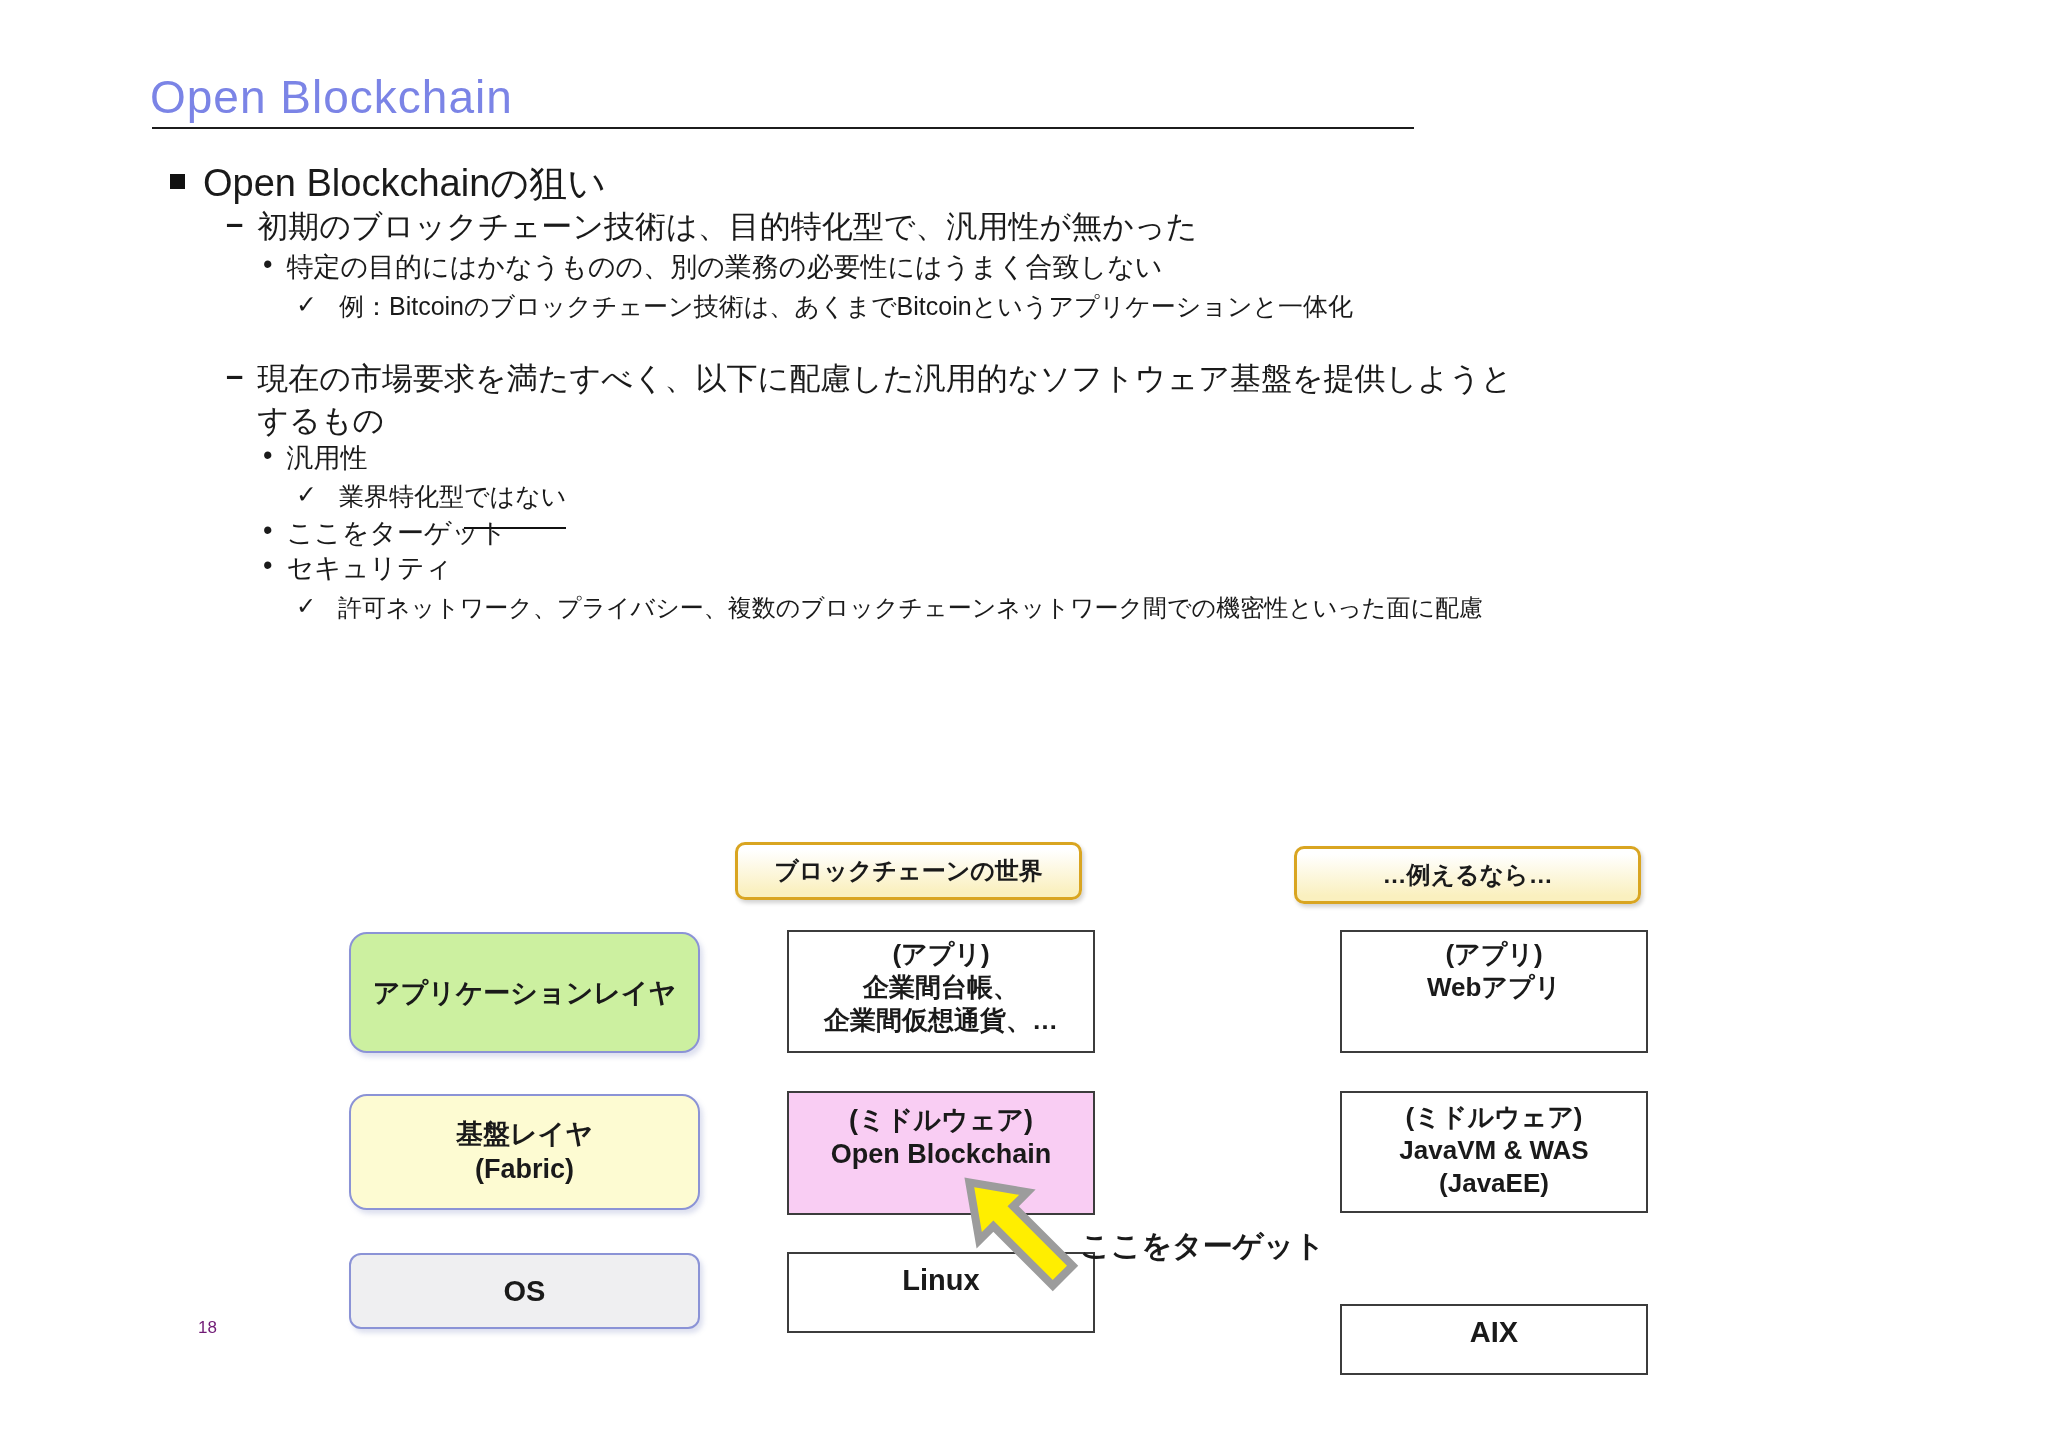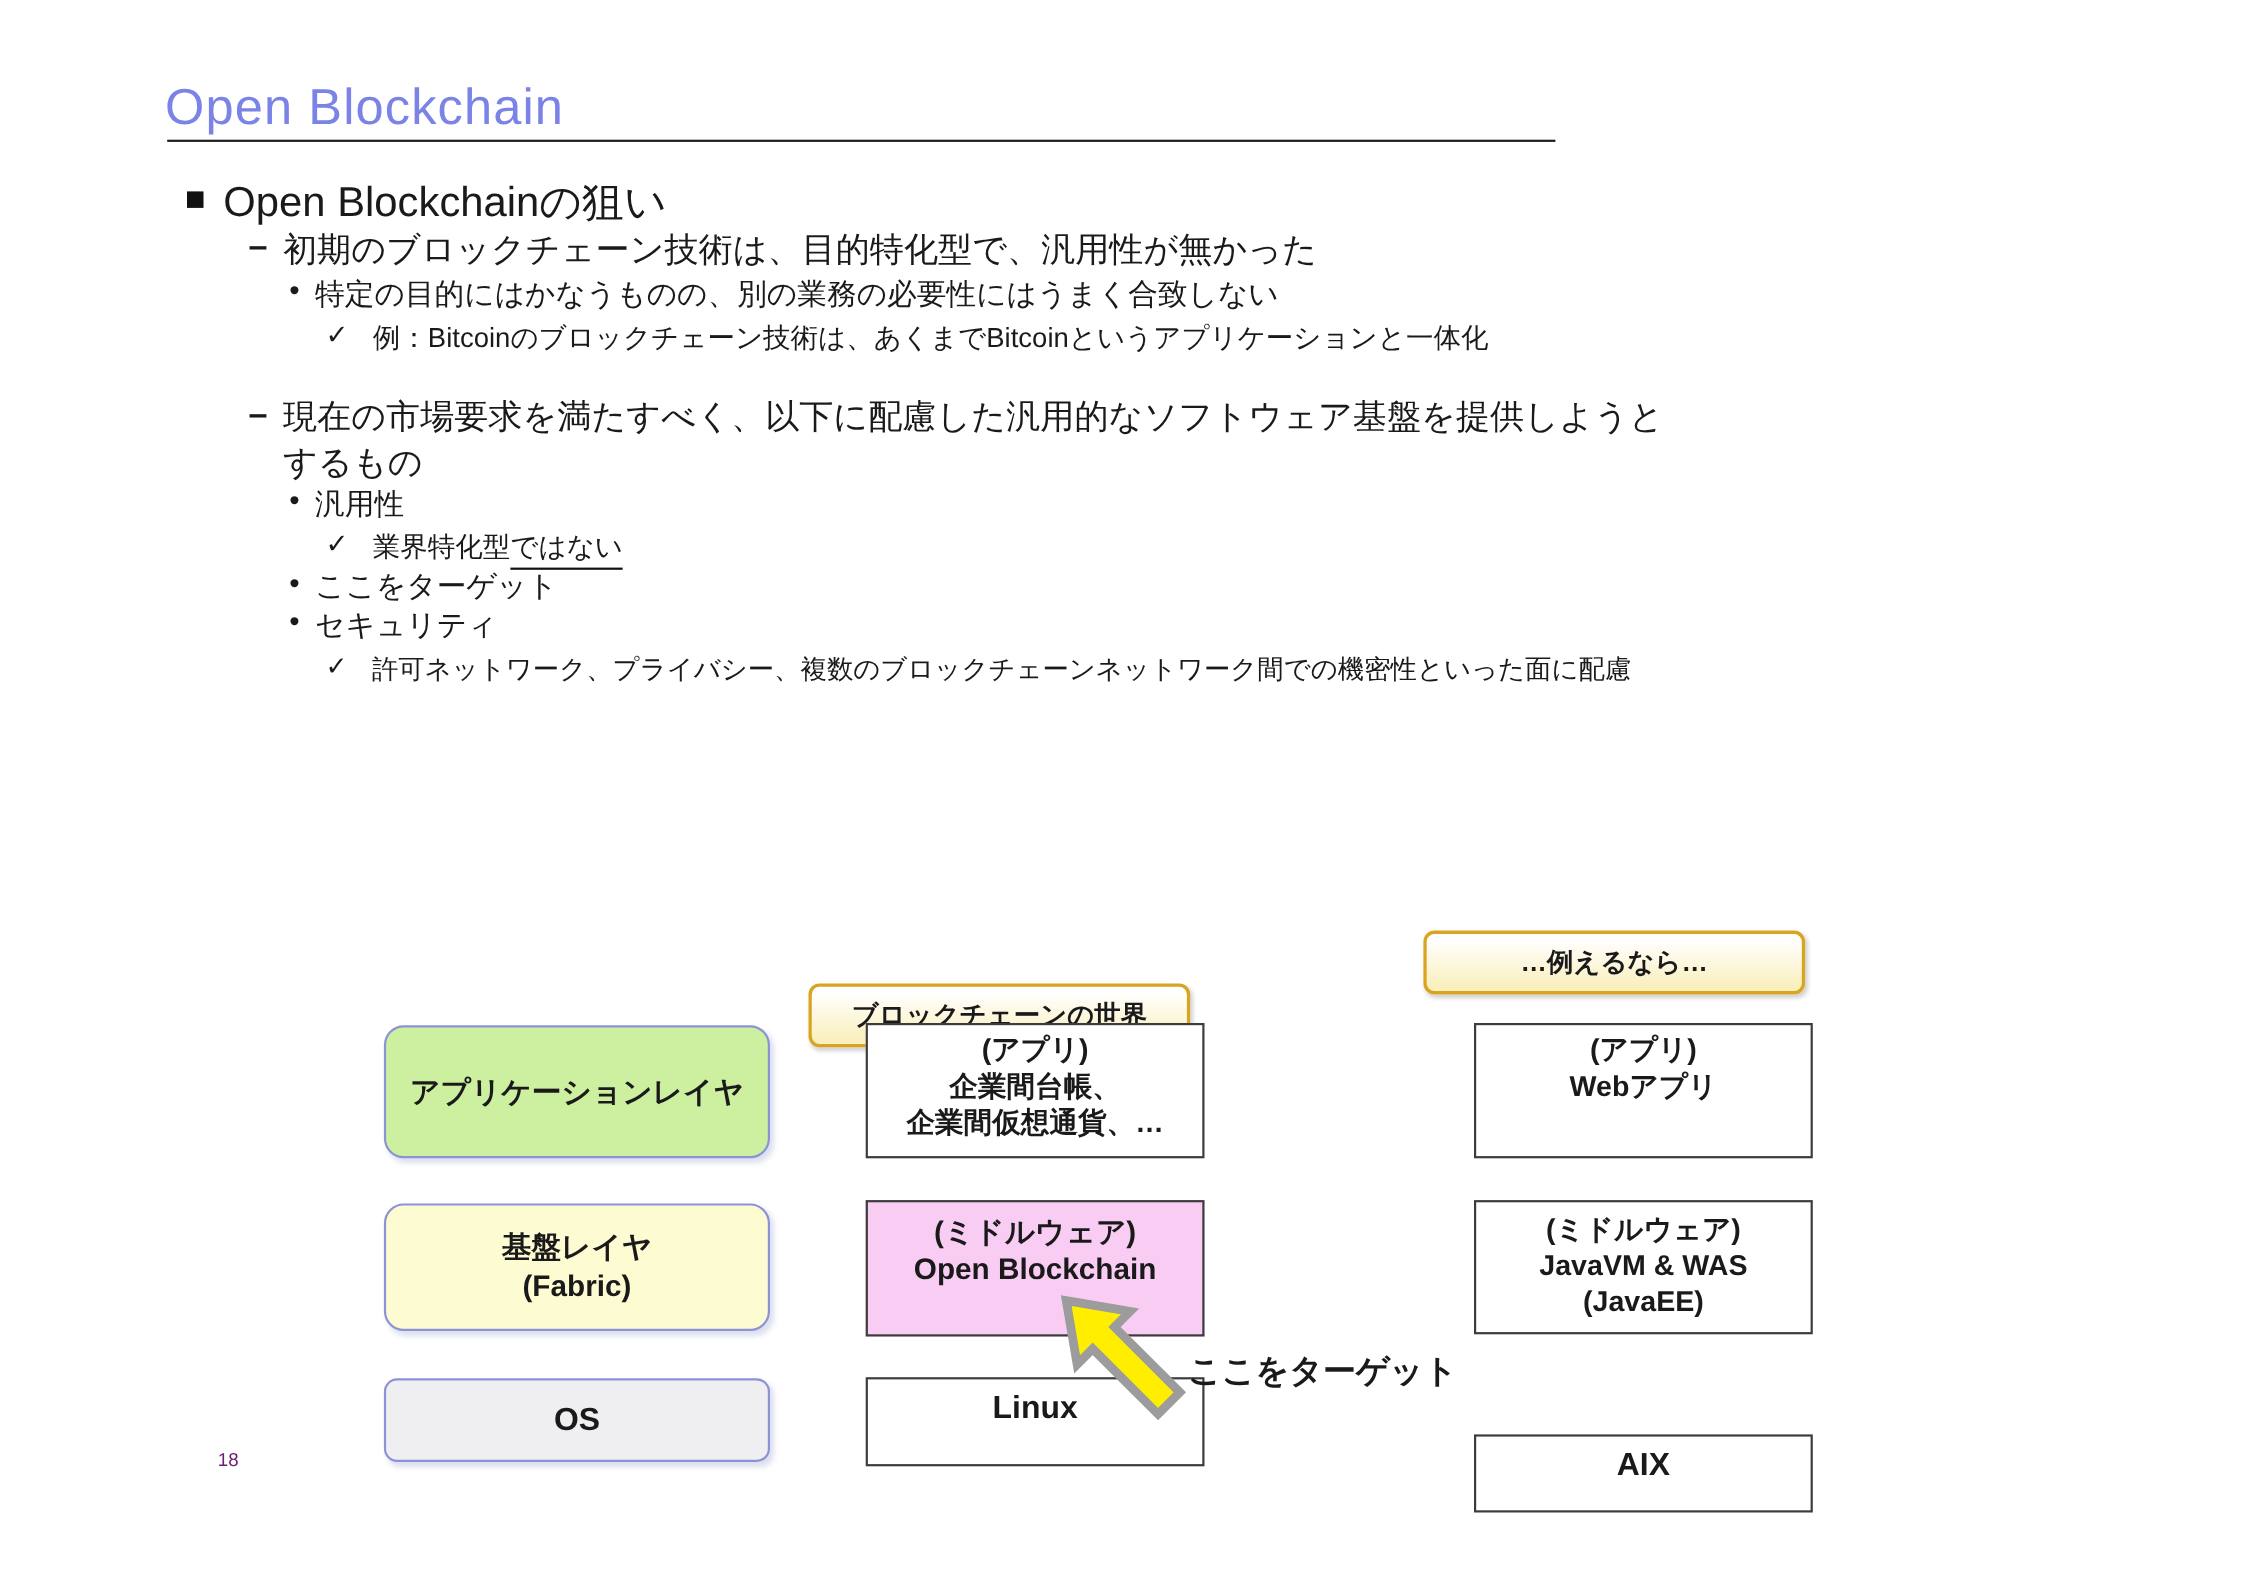--- a/index.html
+++ b/index.html
@@ -14,21 +14,21 @@
   .row{display:flex;align-items:flex-start;}
   .m1{width:15px;height:15px;background:#111;display:inline-block;margin-top:16px;margin-right:18px;}
   .mdash{font-size:31px;font-weight:700;margin-right:14px;}
   .mdot{font-size:27px;margin-right:14px;}
   .mchk{font-size:25px;margin-right:22px;}
   .t1{font-size:38px;}
   .t2{font-size:31px;}
   .t3{font-size:27px;}
   .t4{font-size:25px;}
   .t4s{font-size:24px;}
-  .u{border-bottom:2px solid #111;padding-bottom:5px;}
+  .u{border-bottom:2px solid #111;padding-bottom:17px;}
   
   .hdr{position:absolute;width:347px;height:58px;box-sizing:border-box;border:3px solid #d9a521;
        border-radius:10px;background:linear-gradient(#ffffff 10%,#faf0bf 90%);
        display:flex;align-items:center;justify-content:center;font-size:24px;font-weight:700;
        box-shadow:2px 3px 4px rgba(0,0,0,0.18);}
   
   .lyr{position:absolute;left:349px;width:351px;box-sizing:border-box;border:2px solid #8b93d6;
        border-radius:18px;display:flex;align-items:center;justify-content:center;text-align:center;
        font-weight:700;box-shadow:3px 4px 5px rgba(120,130,190,0.25);}
   
@@ -91,21 +91,21 @@
   <div class="abs row" style="left:263px;top:550px;">
     <span class="mdot t3">•</span>
     <span class="t3">セキュリティ</span>
   </div>
 
   <div class="abs row" style="left:296px;top:592px;">
     <span class="mchk t4s">✓</span>
     <span class="t4s">許可ネットワーク、プライバシー、複数のブロックチェーンネットワーク間での機密性といった面に配慮</span>
   </div>
 
-  <div class="hdr" style="left:735px;top:894px;">
+  <div class="hdr" style="left:735px;top:842px;">
     <span>ブロックチェーンの世界</span>
   </div>
   <div class="hdr" style="left:1294px;top:846px;">
     <span>…例えるなら…</span>
   </div>
 
   <div class="lyr" style="top:932px;height:121px;background:#ccf0a0;font-size:27px;text-align:right;">
     <span class="ml">アプリケーションレイヤ</span>
   </div>
   <div class="lyr" style="top:1094px;height:116px;background:#fdfbd2;font-size:27px;line-height:1.3;">

